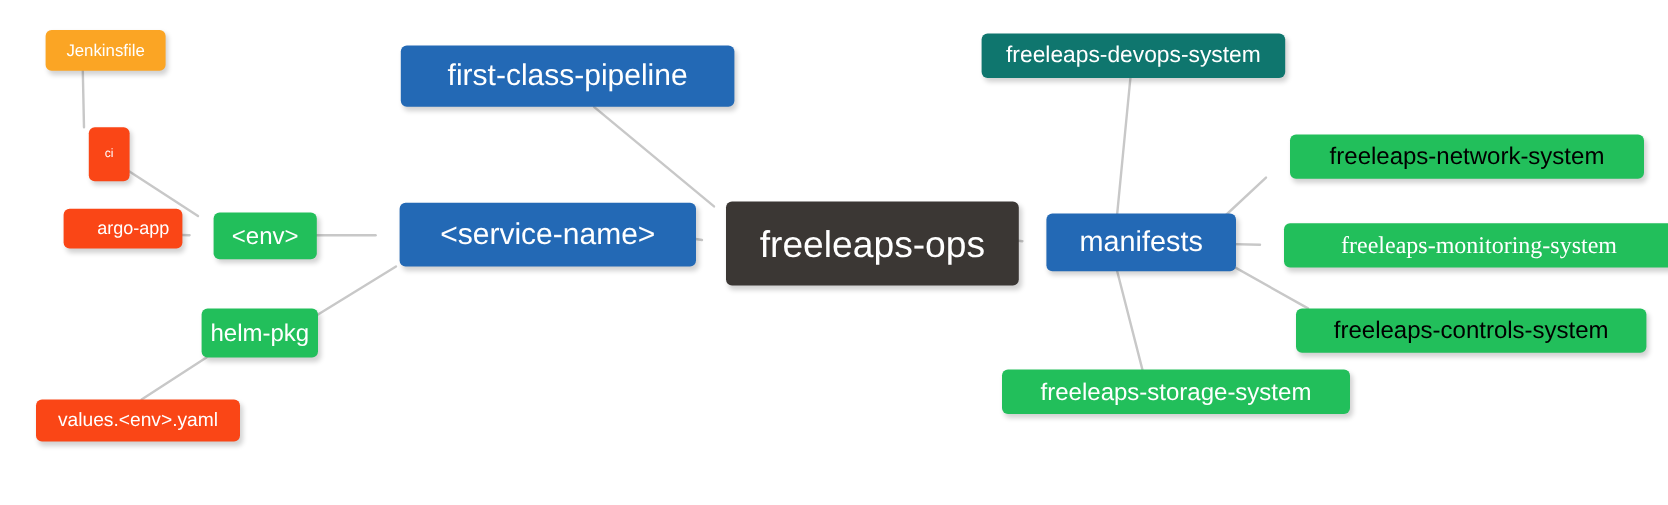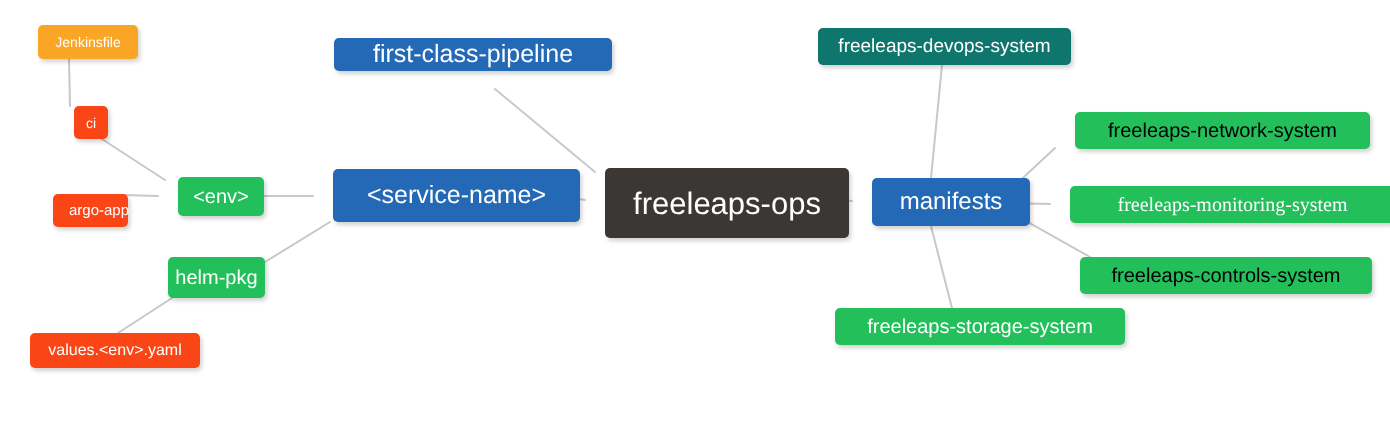--- a/index.html
+++ b/index.html
@@ -48,39 +48,39 @@
       <line x1="1010" y1="212" x2="1090" y2="257" stroke="#c8c8c8" stroke-width="2" stroke-linecap="round"></line>
       <line x1="931" y1="226" x2="952" y2="308" stroke="#c8c8c8" stroke-width="2" stroke-linecap="round"></line>
     </svg>
   <div id="node-layer">
       <div class="node" style="left: 585px; top: 168px; width: 244px; height: 70px; background: rgb(59, 55, 52); color: rgb(255, 255, 255); font-size: 31px;">
         <span>freeleaps-ops</span>
       </div>
       <div class="node" style="left: 313px; top: 169px; width: 247px; height: 53px; background: rgb(35, 105, 181); color: rgb(255, 255, 255); font-size: 25px;">
         <span>&lt;service-name&gt;</span>
       </div>
-      <div class="node" style="left: 314px; top: 38px; width: 278px; height: 33px; background: rgb(35, 105, 181); color: rgb(255, 255, 255); font-size: 25px;">
+      <div class="node" style="left: 314px; top: 38px; width: 278px; height: 51px; background: rgb(35, 105, 181); color: rgb(255, 255, 255); font-size: 25px;">
         <span>first-class-pipeline</span>
       </div>
       <div class="node" style="left: 852px; top: 178px; width: 158px; height: 48px; background: rgb(35, 105, 181); color: rgb(255, 255, 255); font-size: 24px;">
         <span>manifests</span>
       </div>
       <div class="node" style="left: 158px; top: 177px; width: 86px; height: 39px; background: rgb(34, 191, 91); color: rgb(255, 255, 255); font-size: 20px;">
         <span>&lt;env&gt;</span>
       </div>
       <div class="node" style="left: 148px; top: 257px; width: 97px; height: 41px; background: rgb(34, 191, 91); color: rgb(255, 255, 255); font-size: 20px;">
         <span>helm-pkg</span>
       </div>
       <div class="node" style="left: 18px; top: 25px; width: 100px; height: 34px; background: rgb(251, 165, 36); color: rgb(255, 255, 255); font-size: 14px;">
         <span>Jenkinsfile</span>
       </div>
-      <div class="node" style="left: 54px; top: 106px; width: 34px; height: 33px; background: rgb(250, 70, 22); color: rgb(255, 255, 255); font-size: 14px;">
+      <div class="node" style="left: 54px; top: 106px; width: 34px; height: 45px; background: rgb(250, 70, 22); color: rgb(255, 255, 255); font-size: 10px;">
         <span>ci</span>
       </div>
-      <div class="node" style="left: 33px; top: 194px; width: 75px; height: 33px; background: rgb(250, 70, 22); color: rgb(255, 255, 255); font-size: 15px; padding-left: 17px;">
+      <div class="node" style="left: 33px; top: 174px; width: 99px; height: 33px; background: rgb(250, 70, 22); color: rgb(255, 255, 255); font-size: 15px; padding-left: 17px;">
         <span>argo-app</span>
       </div>
       <div class="node" style="left: 10px; top: 333px; width: 170px; height: 35px; background: rgb(250, 70, 22); color: rgb(255, 255, 255); font-size: 16px;">
         <span>values.&lt;env&gt;.yaml</span>
       </div>
       <div class="node" style="left: 798px; top: 28px; width: 253px; height: 37px; background: #0f766e; color: rgb(255, 255, 255); font-size: 19px;">
         <span>freeleaps-devops-system</span>
       </div>
       <div class="node" style="left: 1055px; top: 112px; width: 295px; height: 37px; background: rgb(34, 191, 91); color: #000000; font-size: 20px;">
         <span>freeleaps-network-system</span>

